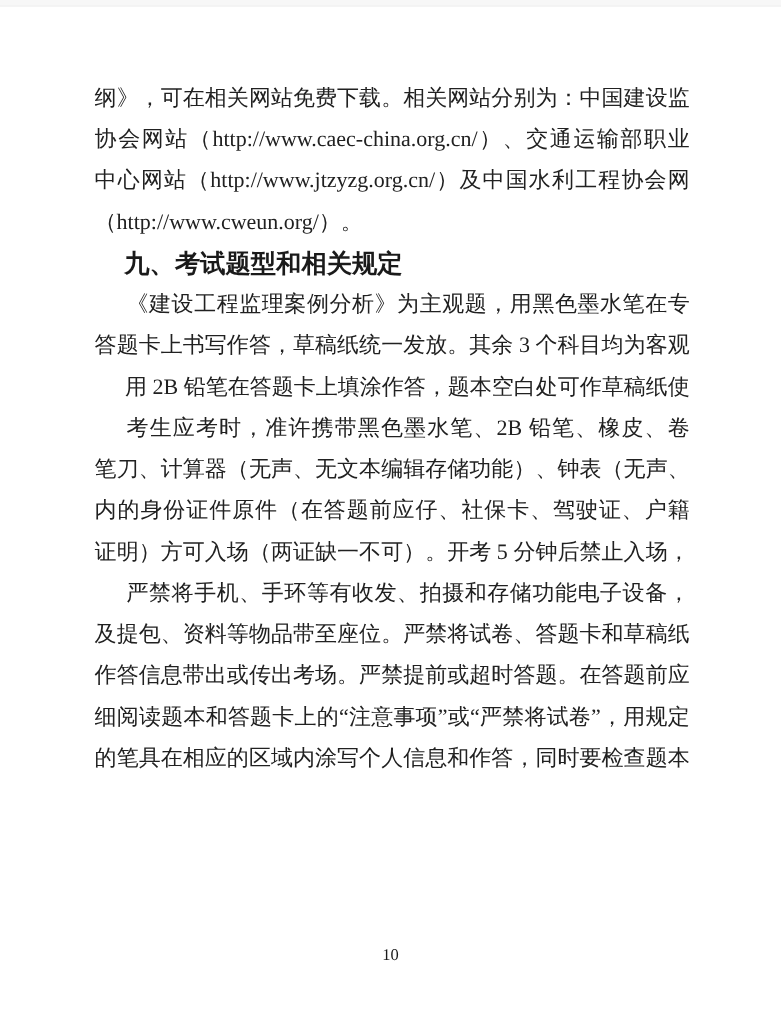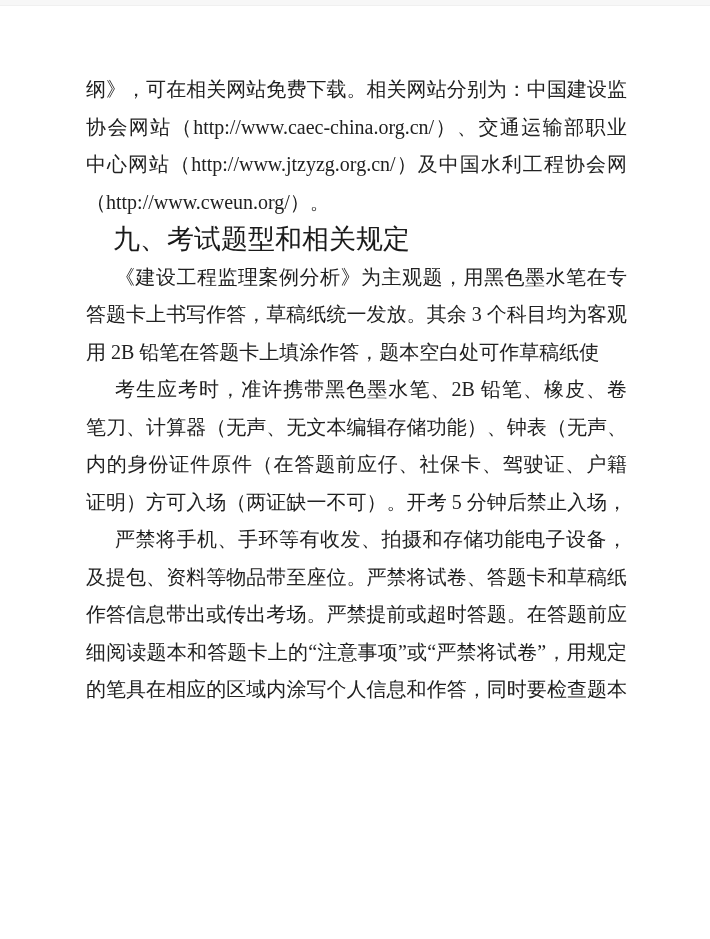--- a/index.html
+++ b/index.html
@@ -38,30 +38,30 @@
     letter-spacing: 0;
     text-align: justify;
     text-align-last: justify;
     text-justify: inter-character;
     overflow: hidden;
   }
   .line.indent {
     text-indent: 29px;
   }
   .line.end {
-    text-align: left;
+    text-align: right;
     text-align-last: left;
   }
   h2.heading {
     margin: 0;
     height: 37.5px;
     line-height: 37.5px;
     font-family: "Liberation Sans", "DejaVu Sans", sans-serif;
-    font-weight: normal;
-    font-size: 27px;
+    font-weight: bold;
+    font-size: 23px;
     color: #1a1a1a;
     text-indent: 27px;
     text-align: left;
     text-align-last: left;
   }
   .page-number {
     position: absolute;
     top: 858px;
     left: 0;
     width: 710px;
@@ -100,14 +100,15 @@
     <div class="line">证明）方可入场（两证缺一不可）。开考 5 分钟后禁止入场，2</div>
 
     <div class="line indent">严禁将手机、手环等有收发、拍摄和存储功能电子设备，以</div>
     <div class="line">及提包、资料等物品带至座位。严禁将试卷、答题卡和草稿纸及</div>
     <div class="line">作答信息带出或传出考场。严禁提前或超时答题。在答题前应仔</div>
     <div class="line">细阅读题本和答题卡上的“注意事项”或“严禁将试卷”，用规定</div>
     <div class="line">的笔具在相应的区域内涂写个人信息和作答，同时要检查题本和</div>
 
   </div>
 
+  <div class="page-number">10</div>
 
 </div>
 
 </body></html>

